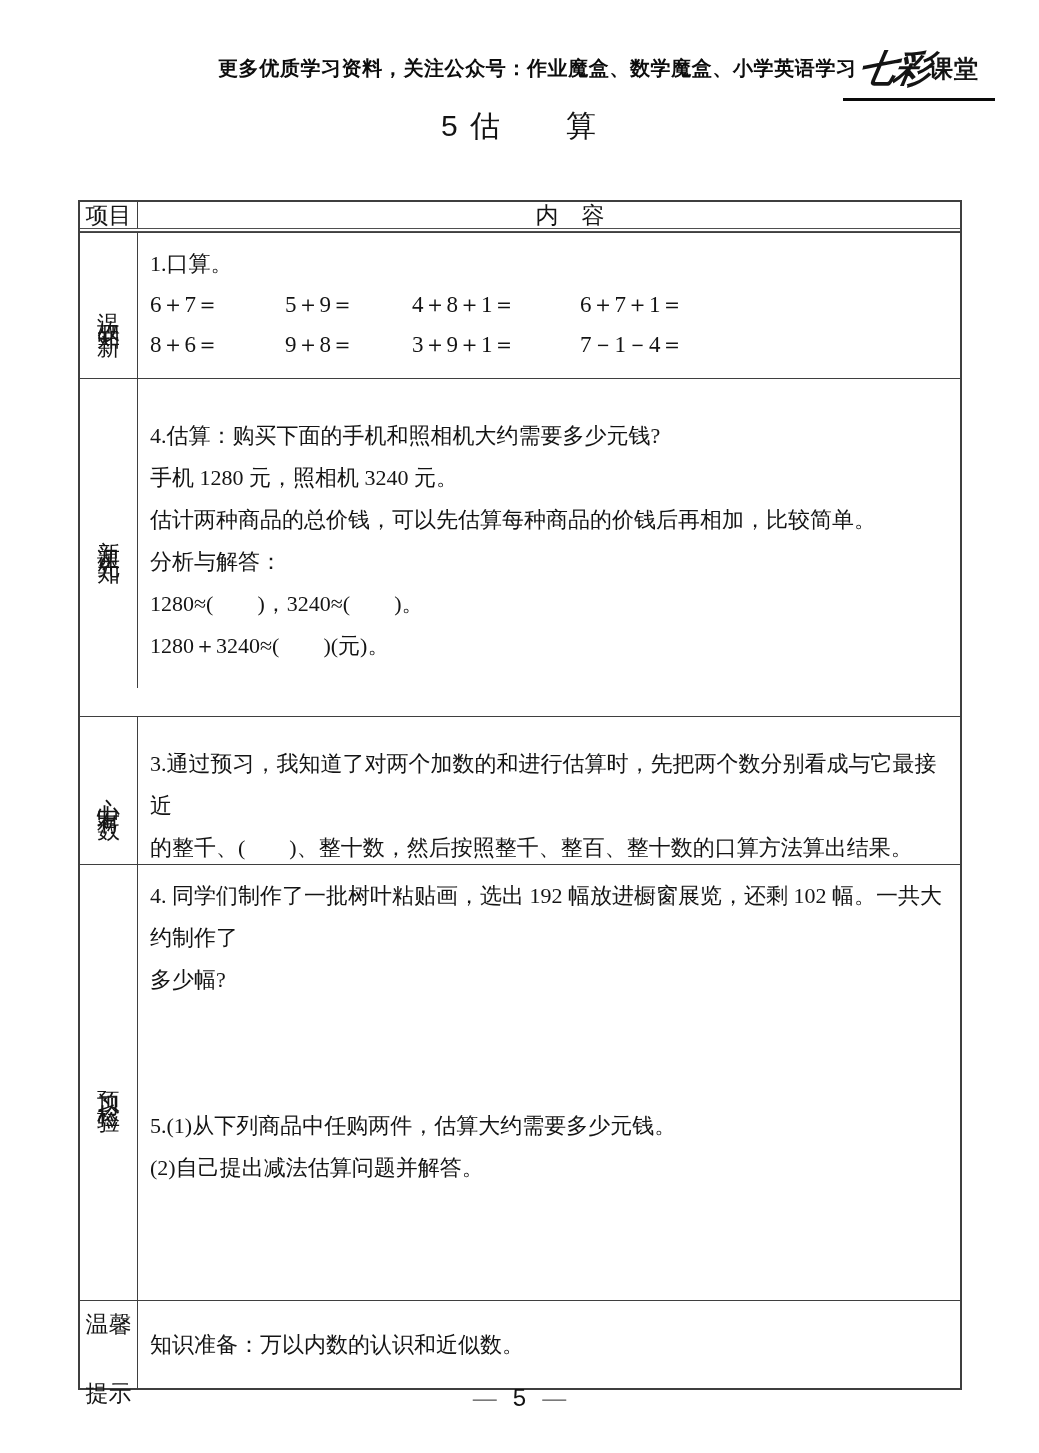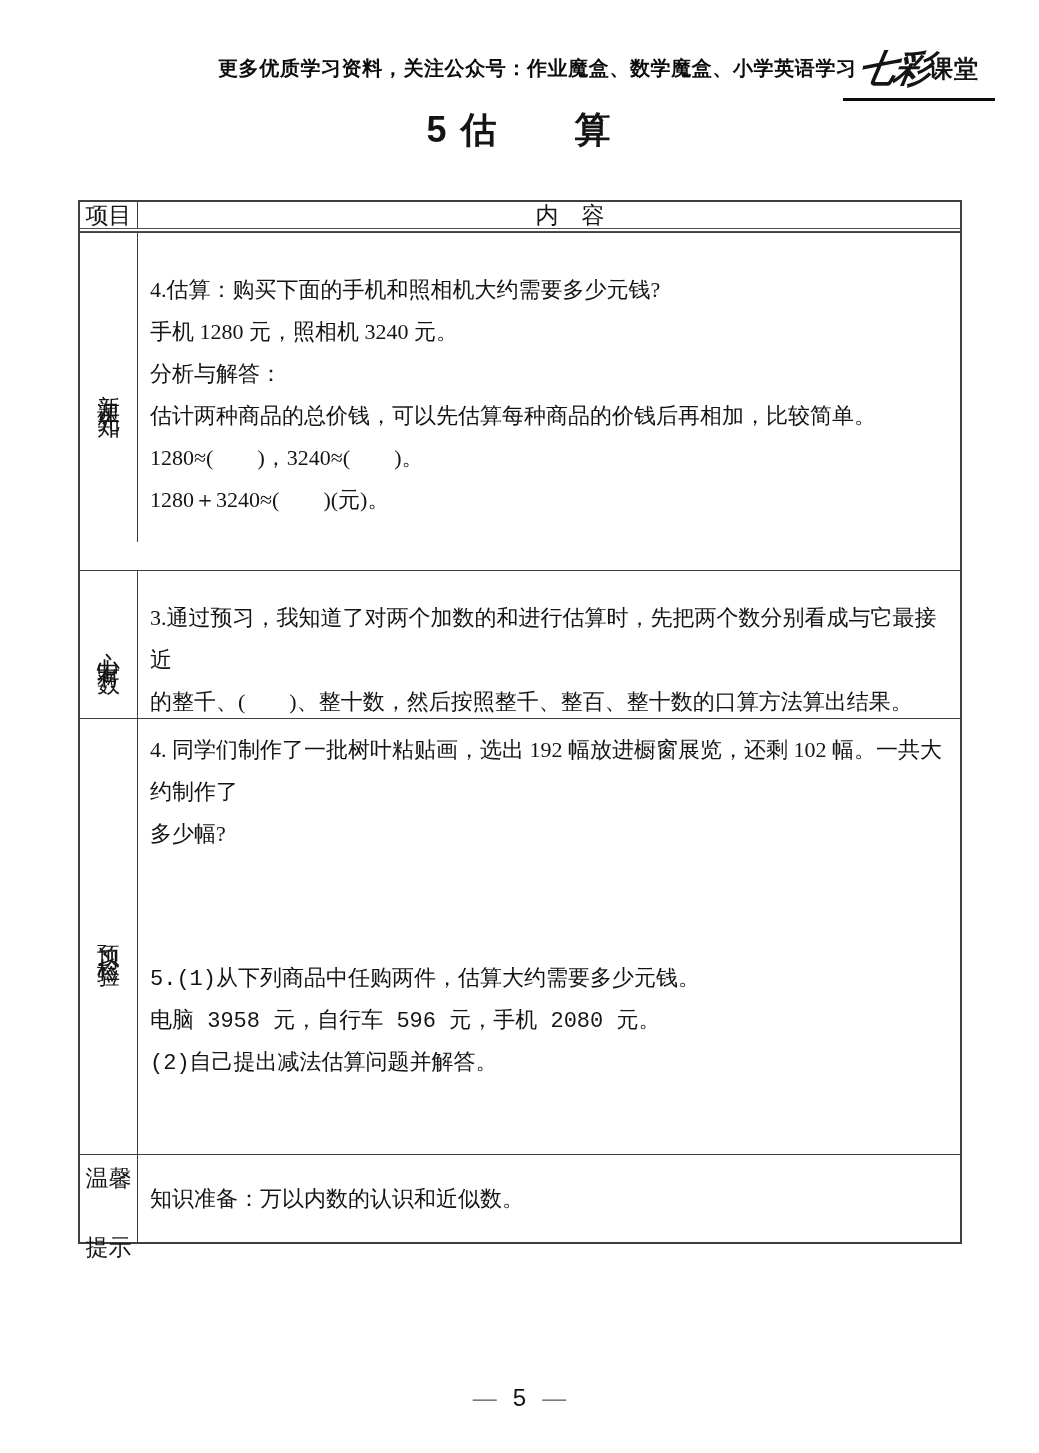--- a/index.html
+++ b/index.html
@@ -28,21 +28,21 @@
   }
   .logo-block {
     display:inline-block; font-size:24px; font-weight:900;
     font-family:"Liberation Sans","DejaVu Sans",sans-serif; letter-spacing:1px;
     vertical-align:4px;
   }
 
   
   .page-title {
     position:absolute; top:106px; left:0; width:100%;
-    text-align:center; font-size:36px; font-weight:700;
+    text-align:center; font-size:30px; font-weight:400;
     font-family:"Liberation Sans","DejaVu Sans",sans-serif;
     letter-spacing:2px;
   }
 
   
   .sheet-table {
     position:absolute; left:78px; top:200px; width:884px;
     border:2px solid #3f3f3f;
   }
   .trow { display:flex; align-items:stretch; }
@@ -74,21 +74,21 @@
   .pad-top-26 { padding-top:26px; }
 
   .oral-intro { padding-top:14px; line-height:34px; margin-bottom:4px; }
   .eq-row { display:flex; line-height:40px; font-size:23px; }
   .eq-c0 { width:135px; flex:0 0 135px; }
   .eq-c1 { width:127px; flex:0 0 127px; }
   .eq-c2 { width:168px; flex:0 0 168px; }
   .eq-c3 { flex:1 1 auto; }
 
   .q4 { padding-top:10px; }
-  .q5 { margin-top:104px;font-family:Liberation Mono, monospace; }
+  .q5 { margin-top:104px; }
   .tip-cell { display:flex; align-items:center; }
 
   
   .footer {
     position:absolute; top:1384px; left:0; width:100%;
     text-align:center; font-size:24px;
     font-family:"Liberation Sans","DejaVu Sans",sans-serif;
   }
   .footer .dash { color:#7a7a7a; margin:0 16px; }
   .footer .num { color:#111; }
@@ -104,31 +104,51 @@
 
 <div class="page-title">5 估　　算</div>
 
 <div class="sheet-table">
 
   <div class="trow thead-row">
     <div class="label-cell">项目</div>
     <div class="content-cell">内　容</div>
   </div>
 
+  <div class="trow row-review">
+    <div class="label-cell">
+      <span class="vlabel">温故知新</span>
+    </div>
+    <div class="content-cell">
+      <div class="oral-intro">1.口算。</div>
+      <div class="eq-row">
+        <span class="eq-c0">6＋7＝</span>
+        <span class="eq-c1">5＋9＝</span>
+        <span class="eq-c2">4＋8＋1＝</span>
+        <span class="eq-c3">6＋7＋1＝</span>
+      </div>
+      <div class="eq-row">
+        <span class="eq-c0">8＋6＝</span>
+        <span class="eq-c1">9＋8＝</span>
+        <span class="eq-c2">3＋9＋1＝</span>
+        <span class="eq-c3">7－1－4＝</span>
+      </div>
+    </div>
+  </div>
 
   <div class="trow row-newknow">
     <div class="label-cell">
       <span class="vlabel">新课先知</span>
     </div>
     <div class="content-cell">
       <div class="lines pad-top-36">
         <div>4.估算：购买下面的手机和照相机大约需要多少元钱?</div>
         <div>手机 1280 元，照相机 3240 元。</div>
+        <div>估计两种商品的总价钱，可以先估算每种商品的价钱后再相加，比较简单。</div>
         <div>分析与解答：</div>
-        <div>估计两种商品的总价钱，可以先估算每种商品的价钱后再相加，比较简单。</div>
         <div>1280≈(　　)，3240≈(　　)。</div>
         <div>1280＋3240≈(　　)(元)。</div>
       </div>
     </div>
   </div>
 
   <div class="trow row-mind">
     <div class="label-cell">
       <span class="vlabel">心中有数</span>
     </div>
@@ -144,21 +164,20 @@
     <div class="label-cell">
       <span class="vlabel">预习检验</span>
     </div>
     <div class="content-cell">
       <div class="lines q4">
         <div>4. 同学们制作了一批树叶粘贴画，选出 192 幅放进橱窗展览，还剩 102 幅。一共大约制作了</div>
         <div>多少幅?</div>
       </div>
       <div class="lines q5">
         <div>5.(1)从下列商品中任购两件，估算大约需要多少元钱。</div>
-        <div>电脑 3958 元，自行车 596 元，手机 2080 元。</div>
         <div>(2)自己提出减法估算问题并解答。</div>
       </div>
     </div>
   </div>
 
   <div class="trow row-tip">
     <div class="label-cell">
       <div>
         <div class="hlabel">温馨</div>
         <div class="hlabel">提示</div>

